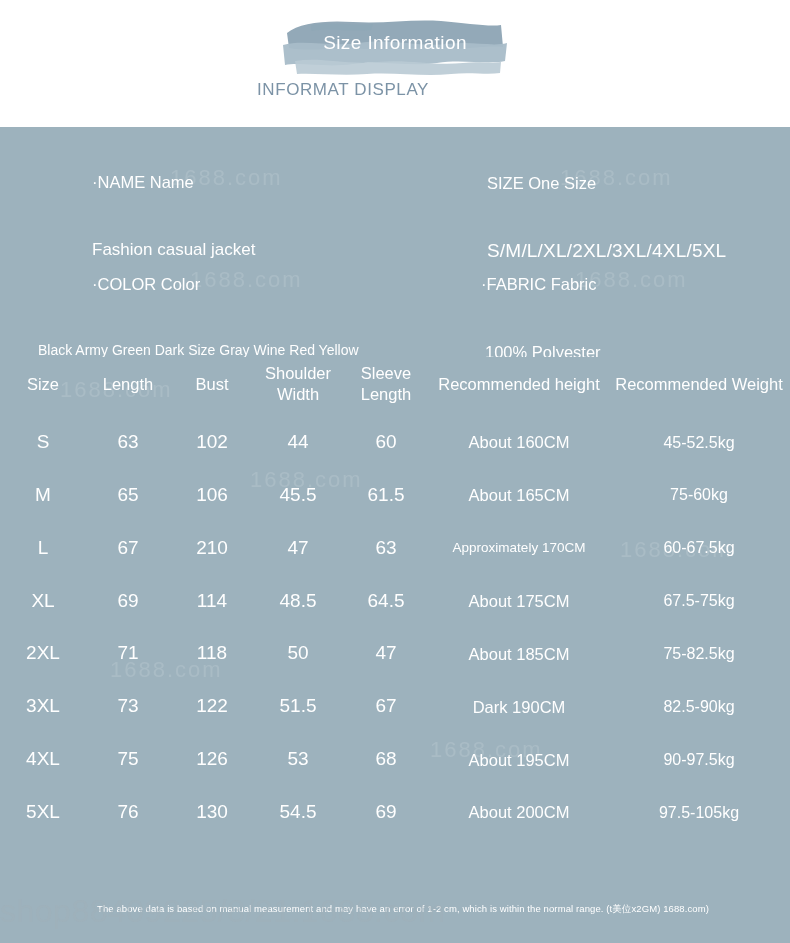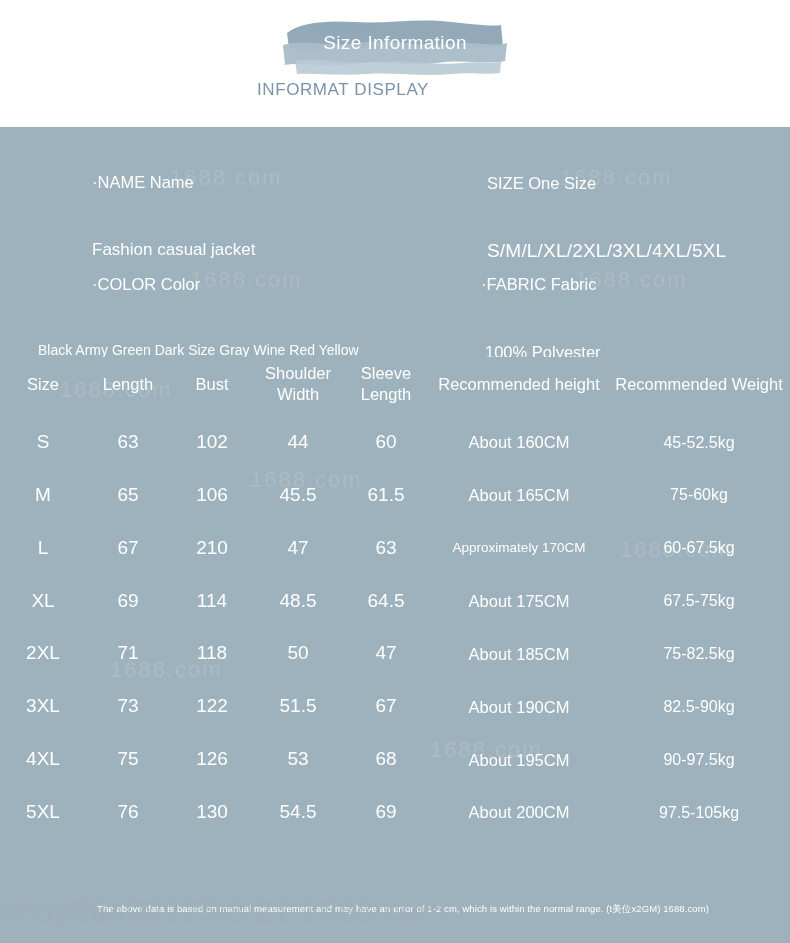--- a/index.html
+++ b/index.html
@@ -274,21 +274,21 @@
         <td>47</td>
         <td class="med">About 185CM</td>
         <td class="small">75-82.5kg</td>
       </tr>
       <tr>
         <td>3XL</td>
         <td>73</td>
         <td>122</td>
         <td>51.5</td>
         <td>67</td>
-        <td class="med">About 190CM</td>
+        <td class="med">Dark 190CM</td>
         <td class="small">82.5-90kg</td>
       </tr>
       <tr>
         <td>4XL</td>
         <td>75</td>
         <td>126</td>
         <td>53</td>
         <td>68</td>
         <td class="med">About 195CM</td>
         <td class="small">90-97.5kg</td>

